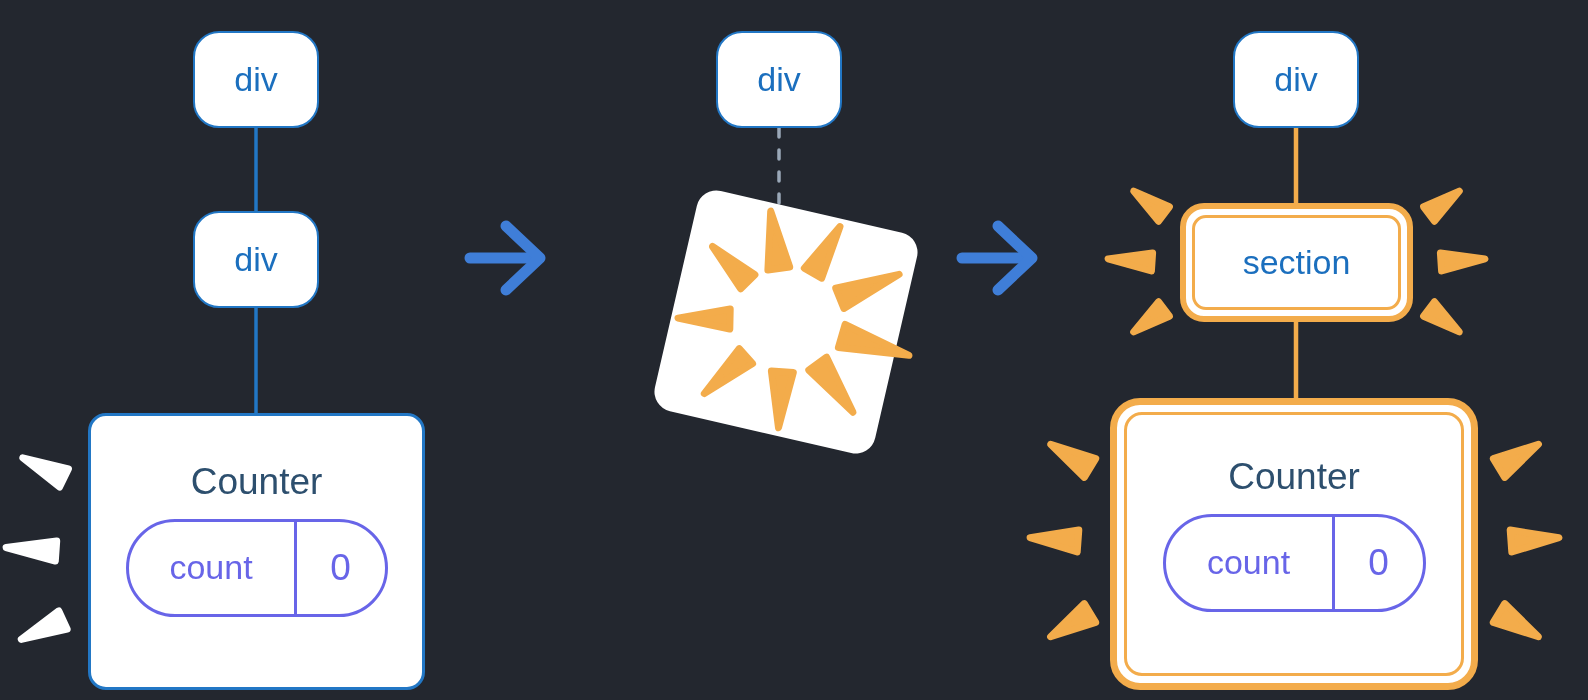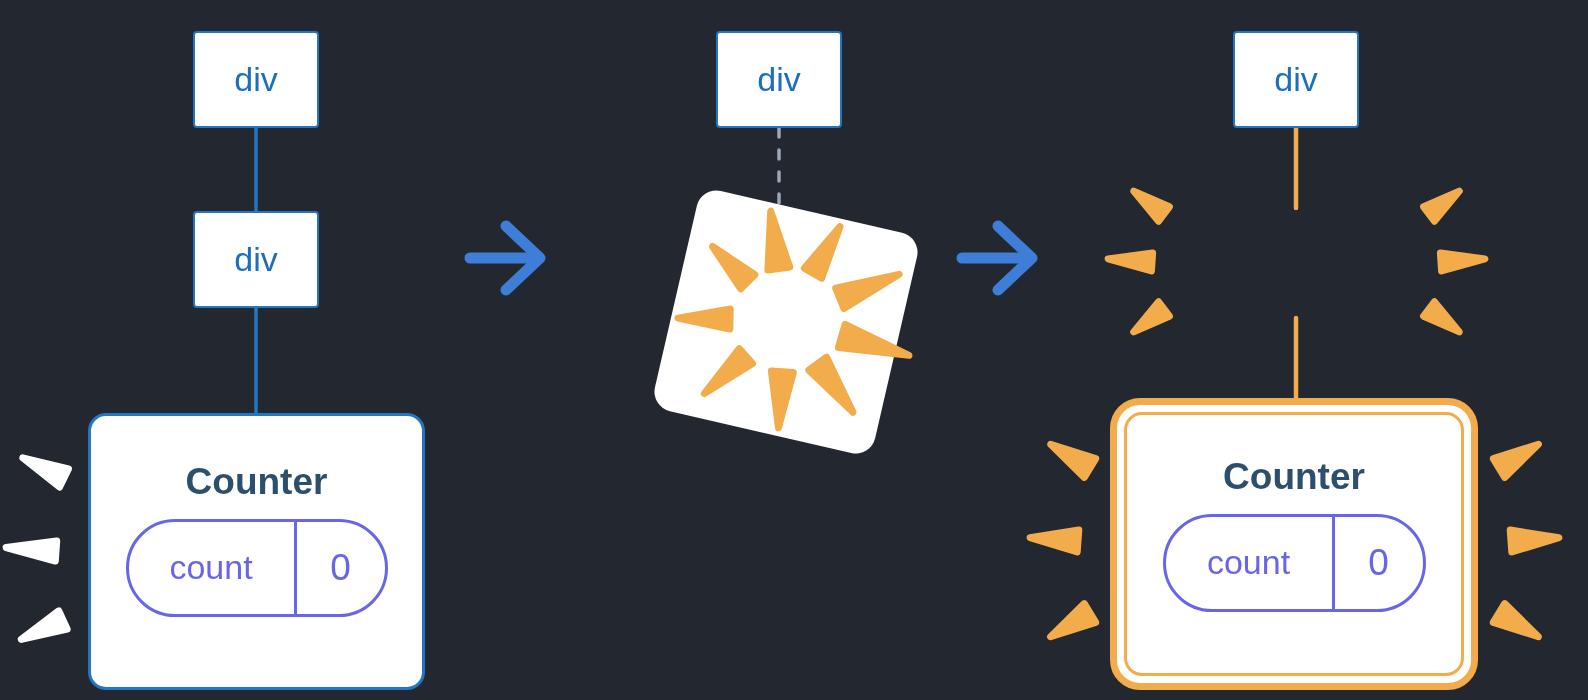--- a/index.html
+++ b/index.html
@@ -15,40 +15,40 @@
   .canvas{
     position:relative;width:1588px;height:700px;overflow:hidden;
     background:var(--background,#23272f);
   }
   .layer-svg{position:absolute;left:0;top:0;z-index:0;}
   
   .node{
     position:absolute;z-index:1;box-sizing:border-box;
     background:var(--box-bg,#fff);
     border:2.5px solid var(--node-border,#2277c5);
-    border-radius:4px;
+    border-radius:26px;
     display:flex;align-items:center;justify-content:center;
     font-size:34px;color:var(--node-text,#1b6fbe);
   }
   .node-1a{left:193px;top:31px;width:126px;height:97px;}
   .node-1b{left:193px;top:211px;width:126px;height:97px;}
   .node-2a{left:716px;top:31px;width:126px;height:97px;}
   .node-3a{left:1233px;top:31px;width:126px;height:97px;}
   
   .card{
     position:absolute;z-index:1;box-sizing:border-box;
     background:var(--box-bg,#fff);
     display:flex;flex-direction:column;align-items:center;
   }
   .card-1{
     left:88px;top:413px;width:337px;height:277px;
     border:3px solid var(--node-border,#2277c5);border-radius:18px;
   }
   .card-title{
-    margin-top:46px;font-size:37px;font-weight:700;
+    margin-top:46px;font-size:37px;font-weight:400;
     color:var(--counter-title,#2d4f6e);line-height:1.1;
   }
   .pill{
     margin-top:16px;width:262px;height:98px;box-sizing:border-box;
     border:3px solid var(--pill,#6865e8);border-radius:60px;
     display:flex;overflow:hidden;background:var(--box-bg,#fff);
   }
   .pill-key{
     flex:1;display:flex;align-items:center;justify-content:center;
     font-size:34px;color:var(--pill,#6865e8);
@@ -153,20 +153,25 @@
     </div>
   </div>
 
   <div class="node node-2a">
     <span>div</span>
   </div>
 
   <div class="node node-3a">
     <span>div</span>
   </div>
+  <div class="ring section-box">
+    <div class="ring-inner">
+      <span>section</span>
+    </div>
+  </div>
   <div class="ring card card-3">
     <div class="ring-inner">
       <div class="card-title">Counter</div>
       <div class="pill">
         <span class="pill-key">count</span>
         <span class="pill-val">0</span>
       </div>
     </div>
   </div>
 

